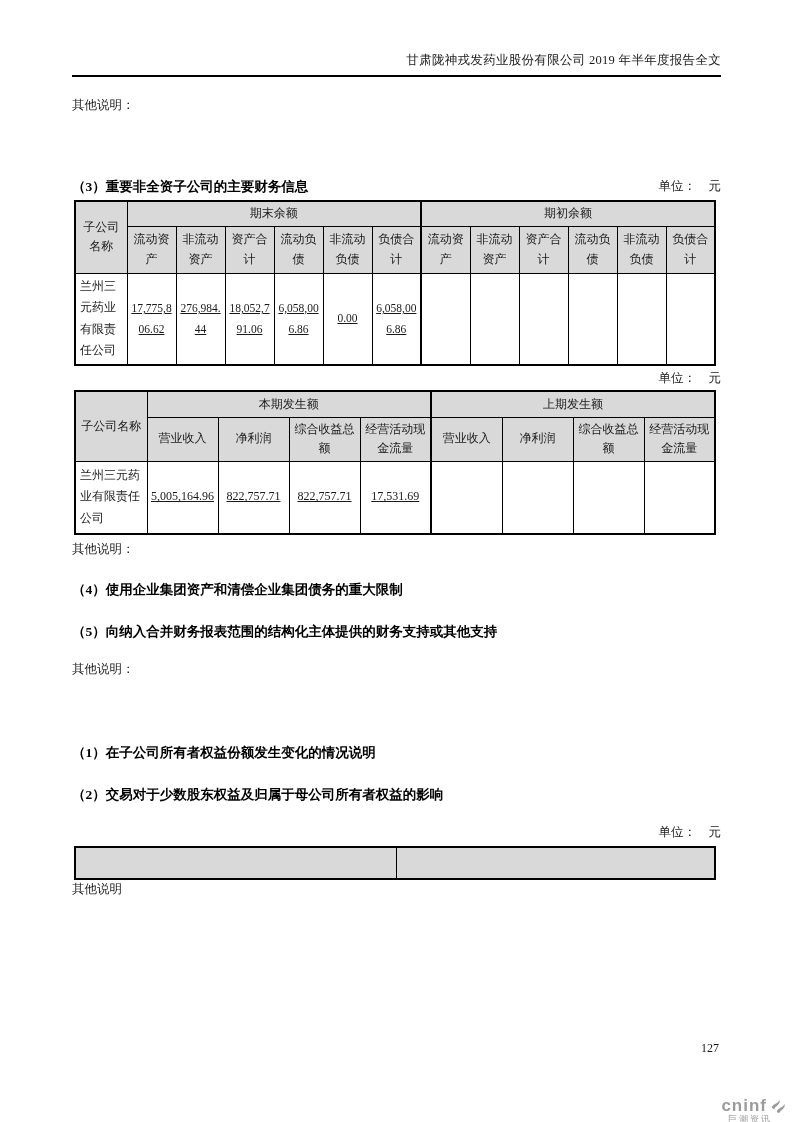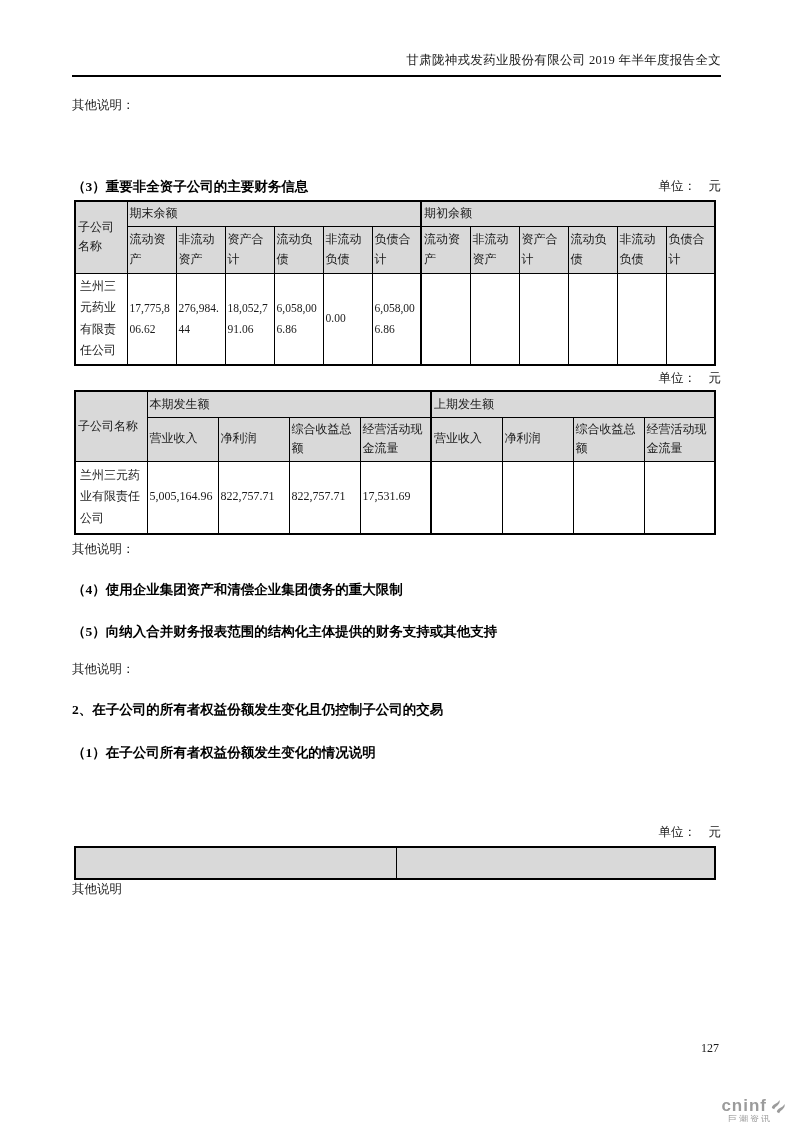--- a/index.html
+++ b/index.html
@@ -31,26 +31,26 @@
   .pos-h22   { top:701px; }
   .pos-h221  { top:744px; }
   .pos-h222  { top:786px; }
   .pos-unit3 { top:824px; }
   .pos-note4 { top:881px; }
 
   
   table.tbl { position:absolute; left:74px; border-collapse:collapse; table-layout:fixed;
               border:2px solid #000; }
   .tbl td { border:1px solid #000; overflow:hidden; }
-  .tbl .hd { background:#d9d9d9; text-align:left; vertical-align:middle;
+  .tbl .hd { background:#d9d9d9; text-align:center; vertical-align:middle;
              font-size:12px; line-height:1.6; padding:2px 2px; color:#1a1a1a; }
   .tbl .name { text-align:left; vertical-align:middle; font-size:12px;
                line-height:1.8; padding:2px 4px; color:#1a1a1a; }
-  .tbl .num  { text-align:left; vertical-align:middle; font-size:11.5px;
-               line-height:1.8; padding:14px 2px; word-break:break-all; color:#1a1a1a; }
+  .tbl .num  { text-align:center; vertical-align:middle; font-size:11.5px;
+               line-height:1.8; padding:14px 2px; word-break:break-all; color:#1a1a1a;text-decoration:underline; }
   .tbl .gsep { border-left:2px solid #000; }
 
   .t1 { top:200px; width:640px; }
   .t1 .row-group { height:25px; }
   .t1 .row-sub   { height:47px; }
   .t1 .row-data  { height:89px; }
 
   .t2 { top:390px; width:640px; }
   .t2 .row-group { height:26px; }
   .t2 .row-sub   { height:44px; }
@@ -178,22 +178,22 @@
         <td class="num"></td>
         <td class="num"></td>
       </tr>
     </tbody>
   </table>
 
   <div class="body-text pos-note2">其他说明：</div>
   <div class="heading pos-h4">（4）使用企业集团资产和清偿企业集团债务的重大限制</div>
   <div class="heading pos-h5">（5）向纳入合并财务报表范围的结构化主体提供的财务支持或其他支持</div>
   <div class="body-text pos-note3">其他说明：</div>
-  <div class="heading pos-h22">2、在子公司的所有者权益份额发生变化且仍控制子公司的交易</div>
   <div class="heading pos-h221">（1）在子公司所有者权益份额发生变化的情况说明</div>
+  <div class="heading pos-h222">（2）交易对于少数股东权益及归属于母公司所有者权益的影响</div>
   <div class="unit pos-unit3">单位：　元</div>
 
   <table class="tbl t3">
     <colgroup>
         <col style="width:321px">
         <col style="width:319px">
       </colgroup>
     <tbody>
       <tr>
         <td></td>

